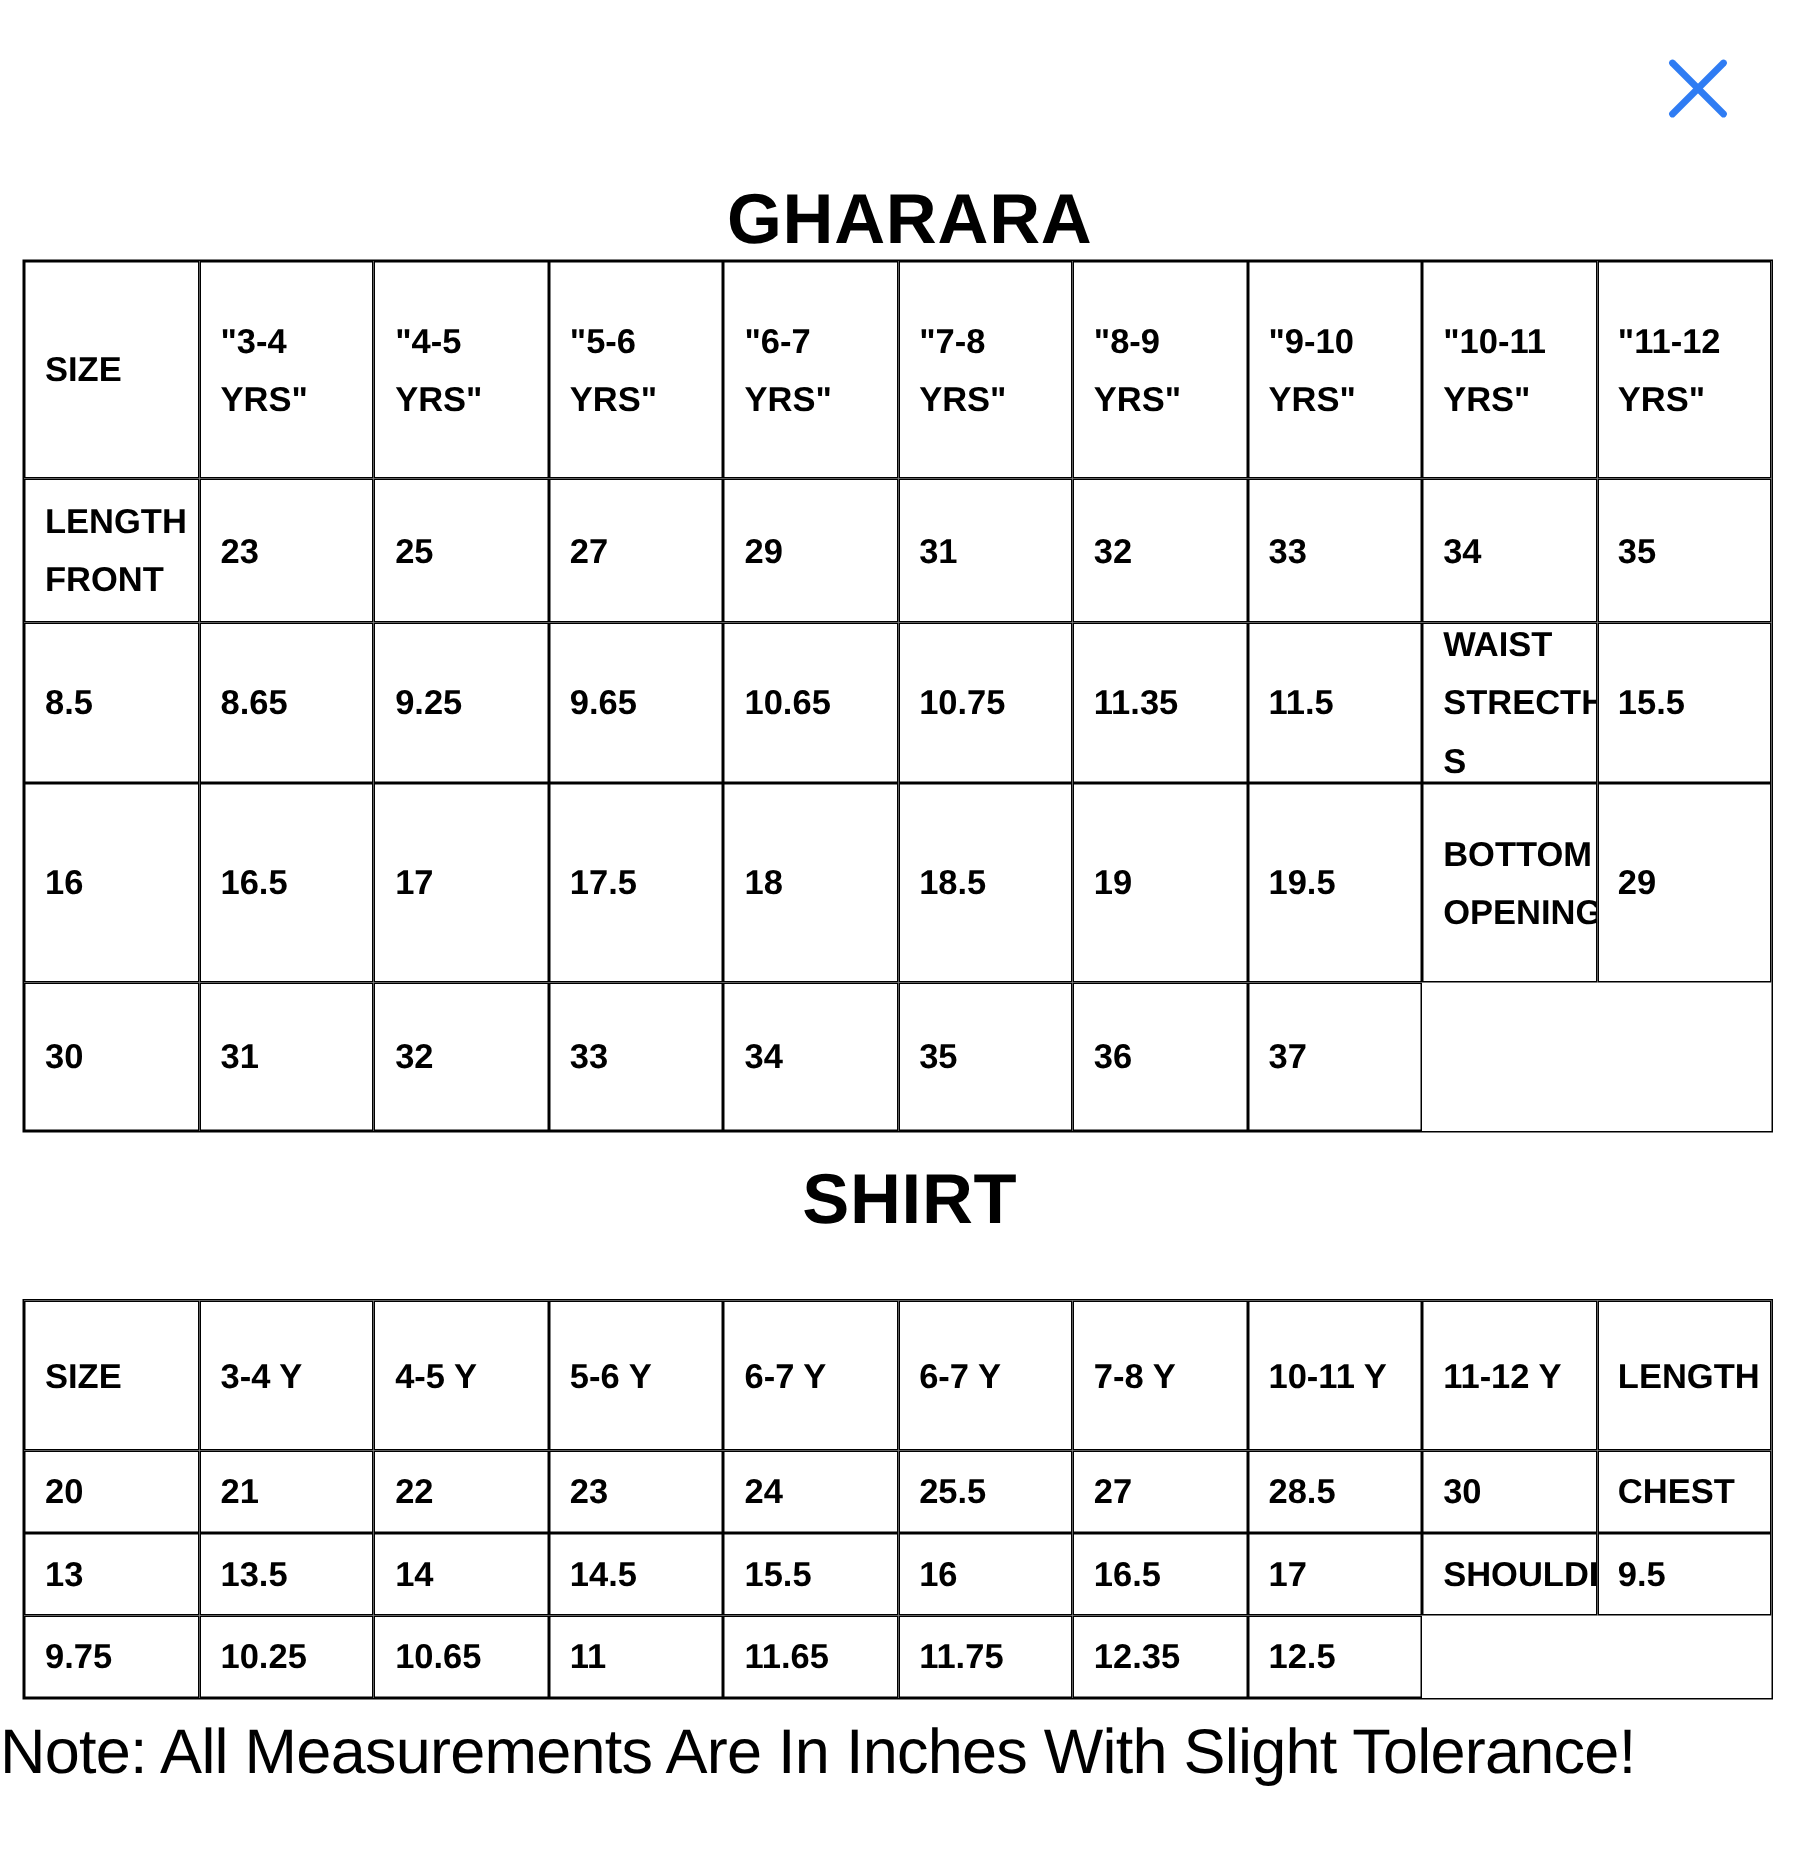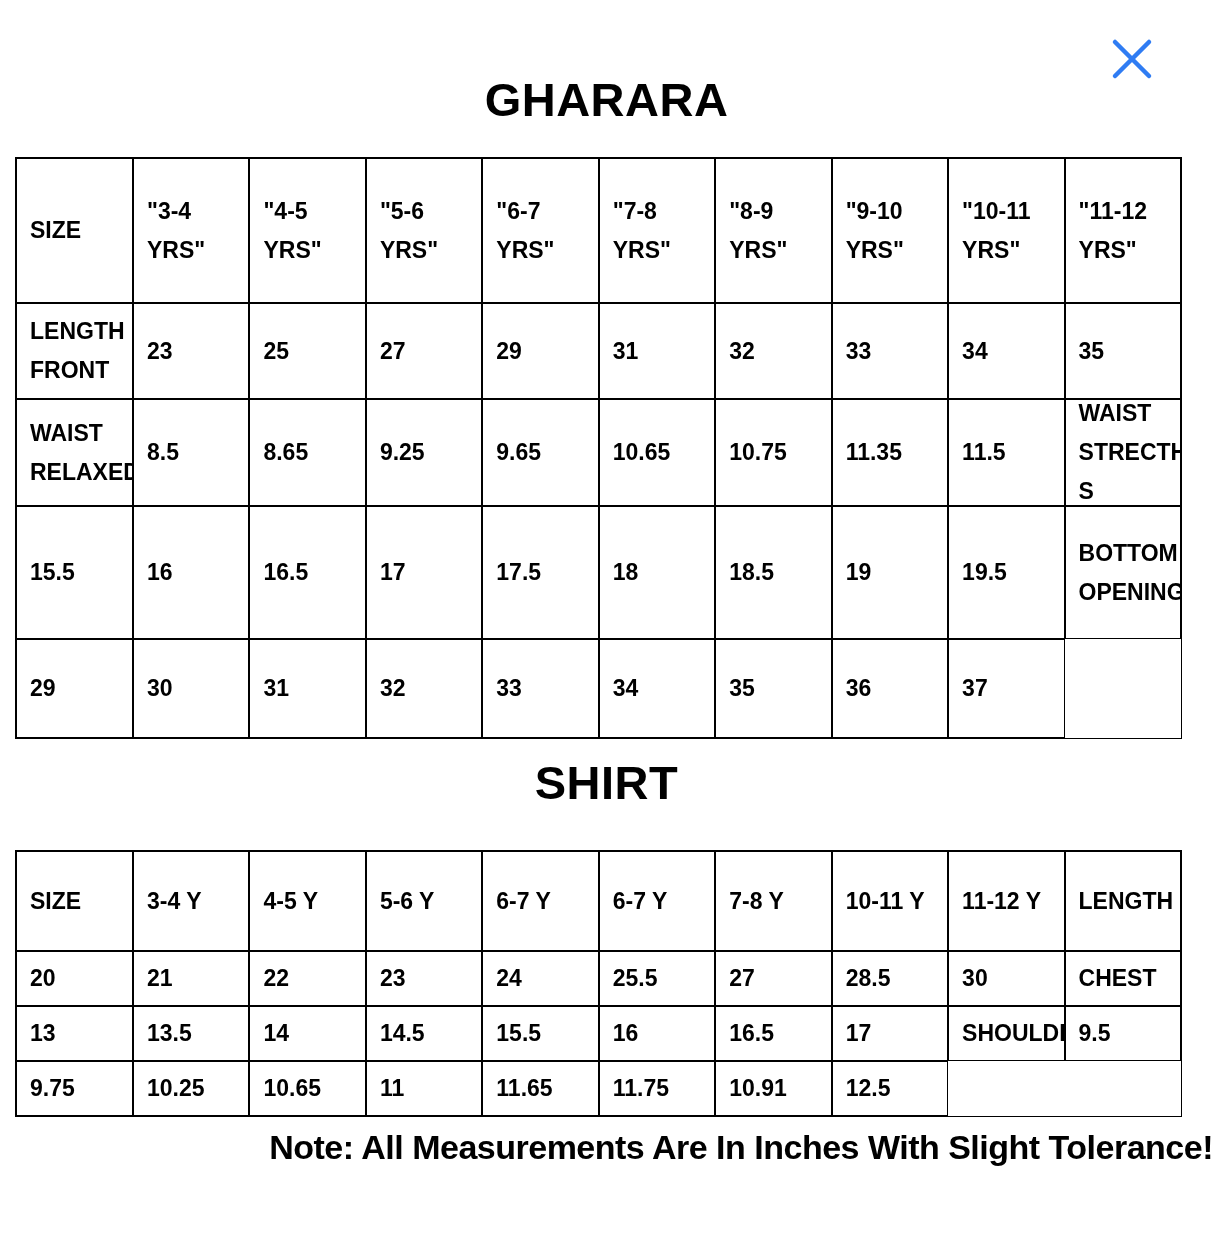--- a/index.html
+++ b/index.html
@@ -24,21 +24,21 @@
     cursor: pointer;
     padding: 0;
   }
   .close-btn svg { display: block; width: 100%; height: 100%; }
   h1.chart-title {
     text-align: center;
     font-size: 47px;
     font-weight: 700;
     letter-spacing: 0.5px;
   }
-  .title-gharara { padding-top: 72px; margin-bottom: 30px; }
+  .title-gharara { padding-top: 118px; }
   .title-shirt   { margin-top: 16px; margin-bottom: 40px; }
   .size-table {
     display: grid;
     grid-template-columns: 117px repeat(9, 1fr);
     width: 1167px;
     margin-left: 15px;
     border: 1.5px solid #000;
   }
   .t1 { grid-template-rows: 145px 96px 107px minmax(133px, auto) 99px; }
   .t2 { grid-template-rows: 100px 55px 55px 55px; }
@@ -52,23 +52,23 @@
     padding-left: 13px;
     padding-right: 8px;
     overflow: hidden;
     background: #ffffff;
   }
   .size-table > div.rowlabel {
     padding-right: 12px; 
   }
   .note {
     margin-top: 11px;
-    text-align: right;
-    font-size: 34px;
-    font-weight: 700;
+    text-align: left;
+    font-size: 42px;
+    font-weight: 400;
     letter-spacing: -0.5px;
   }
 </style>
 </head>
 <body>
 
 <div class="page">
 
   <button class="close-btn" aria-label="Close">
     <svg viewBox="0 0 58 58">
@@ -93,21 +93,20 @@
       <div class="rowlabel">LENGTH FRONT</div>
       <div class="val">23</div>
       <div class="val">25</div>
       <div class="val">27</div>
       <div class="val">29</div>
       <div class="val">31</div>
       <div class="val">32</div>
       <div class="val">33</div>
       <div class="val">34</div>
       <div class="val">35</div>
-      <div class="rowlabel">WAIST RELAXED</div>
       <div class="val">8.5</div>
       <div class="val">8.65</div>
       <div class="val">9.25</div>
       <div class="val">9.65</div>
       <div class="val">10.65</div>
       <div class="val">10.75</div>
       <div class="val">11.35</div>
       <div class="val">11.5</div>
       <div class="rowlabel">WAIST STRECTHE S</div>
       <div class="val">15.5</div>
@@ -163,19 +162,19 @@
       <div class="val">16.5</div>
       <div class="val">17</div>
       <div class="rowlabel">SHOULDER</div>
       <div class="val">9.5</div>
       <div class="val">9.75</div>
       <div class="val">10.25</div>
       <div class="val">10.65</div>
       <div class="val">11</div>
       <div class="val">11.65</div>
       <div class="val">11.75</div>
-      <div class="val">10.91</div>
+      <div class="val">12.35</div>
       <div class="val">12.5</div>
     </div>
 
   <div class="note">Note: All Measurements Are In Inches With Slight Tolerance!</div>
 
 </div>
 
 </body></html>

